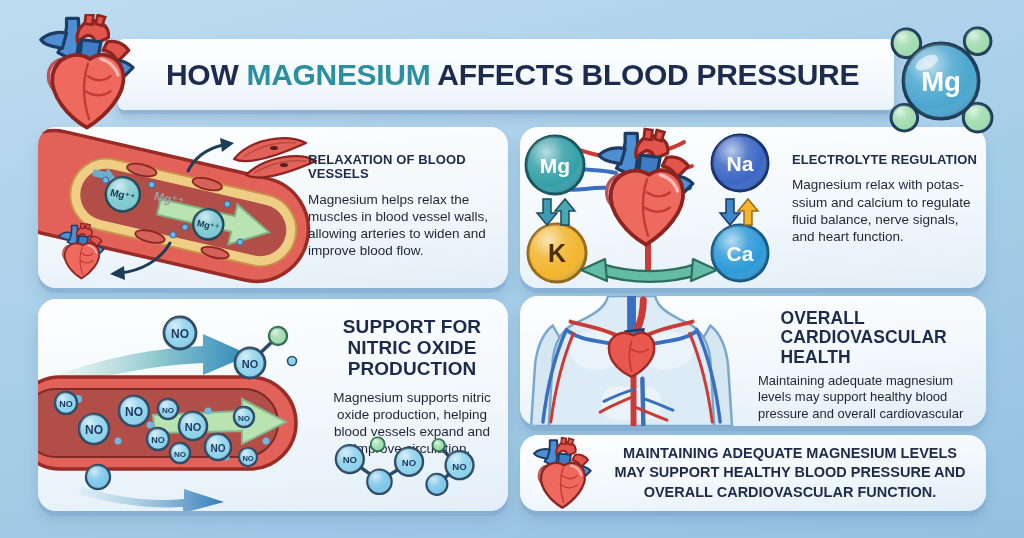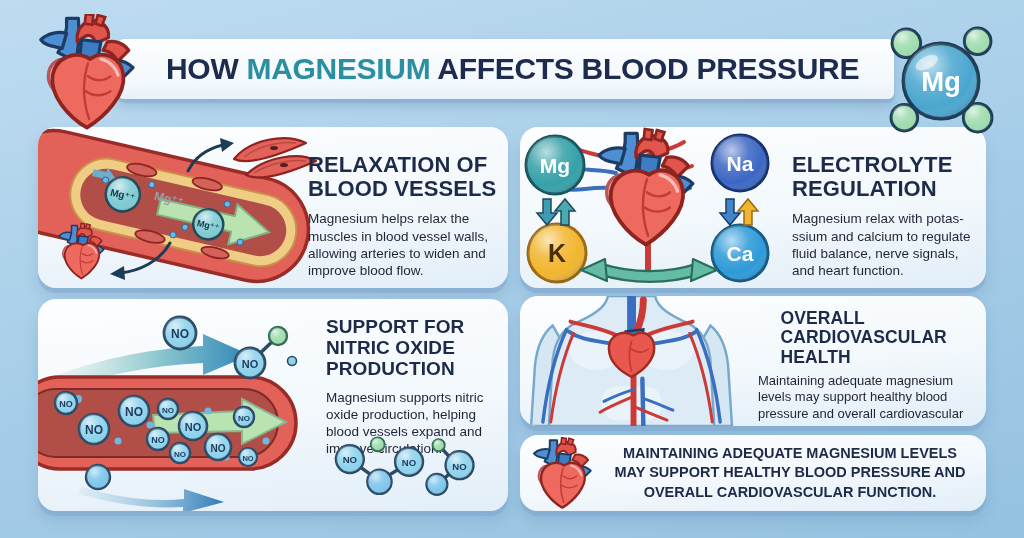--- a/index.html
+++ b/index.html
@@ -2,21 +2,21 @@
 <html><head>
 <meta charset="utf-8">
 <style>
   *{margin:0;padding:0;box-sizing:border-box}
   html,body{width:1024px;height:538px;overflow:hidden}
   .canvas{position:relative;width:1024px;height:538px;
     background:linear-gradient(165deg,#bedcf0 0%,#a9cfe9 45%,#95c2e1 100%);
     font-family:"Liberation Sans","DejaVu Sans",sans-serif;color:#1d2b4f}
 
   
-  .titlebar{position:absolute;left:118px;top:39px;width:776px;height:60px;border-radius:6px;
+  .titlebar{position:absolute;left:118px;top:39px;width:776px;height:71px;border-radius:6px;
     background:linear-gradient(180deg,#fdfeff 0%,#f3f8fc 70%,#e8f1f9 100%);
     box-shadow:0 4px 0 rgba(130,165,205,.45),0 7px 12px rgba(70,110,150,.28);
     display:flex;align-items:center;padding-left:48px}
   h1{font-size:30px;font-weight:bold;letter-spacing:-.3px;white-space:nowrap;color:#1d2b4f}
   h1 .hl{color:#2b8fa0}
   .hdr-art{position:absolute;z-index:3}
   #hdr-heart{left:30px;top:14px;width:116px;height:118px}
   #hdr-mg{left:884px;top:24px;width:114px;height:112px}
 
   
@@ -24,26 +24,26 @@
     background:linear-gradient(175deg,#fdfeff 0%,#f2f8fc 55%,#e2eef8 100%);
     box-shadow:0 5px 0 rgba(125,165,205,.5),0 9px 14px rgba(80,120,160,.22)}
   #panel-relaxation{left:38px;top:127px;width:470px;height:161px}
   #panel-electrolyte{left:520px;top:127px;width:466px;height:161px}
   #panel-nitric{left:38px;top:299px;width:470px;height:212px}
   #panel-cardio{left:520px;top:296px;width:466px;height:130px}
   #panel-banner{left:520px;top:435px;width:466px;height:76px;overflow:visible}
 
   .art{position:absolute;left:0;top:0}
   .txt{position:absolute}
-  h2{color:#1c2b4a;font-size:22px;line-height:1.1;font-weight:bold;letter-spacing:.1px}
+  h2{color:#1c2b4a;font-size:13px;line-height:1.1;font-weight:bold;letter-spacing:.1px}
   .body-text{color:#1f2536;font-size:13.5px;line-height:1.28;font-weight:normal;margin-top:9px}
 
   #panel-relaxation .txt{left:270px;top:26px;width:194px}
   #panel-electrolyte .txt{left:272px;top:26px;width:188px}
-  #panel-nitric .txt{left:288px;top:18px;width:172px;}
+  #panel-nitric .txt{left:288px;top:18px;width:172px;text-align:center}
   #panel-nitric .txt h2{font-size:19px}
   #panel-cardio .txt{left:238px;top:13px;width:220px;}
   #panel-cardio .txt h2{font-size:17.5px;max-width:175px;margin:0 auto}
   #panel-cardio .body-text{font-size:13px;margin-top:6px}
   #no-molecules{left:284px;top:134px}
 
   #panel-banner{display:flex;align-items:center}
   #banner-heart{position:absolute;left:10px;top:2px;width:66px;height:74px}
   .banner-text{margin-left:88px;width:364px;text-align:center;
     font-size:14.5px;font-weight:bold;line-height:1.32;color:#1d2a48}

